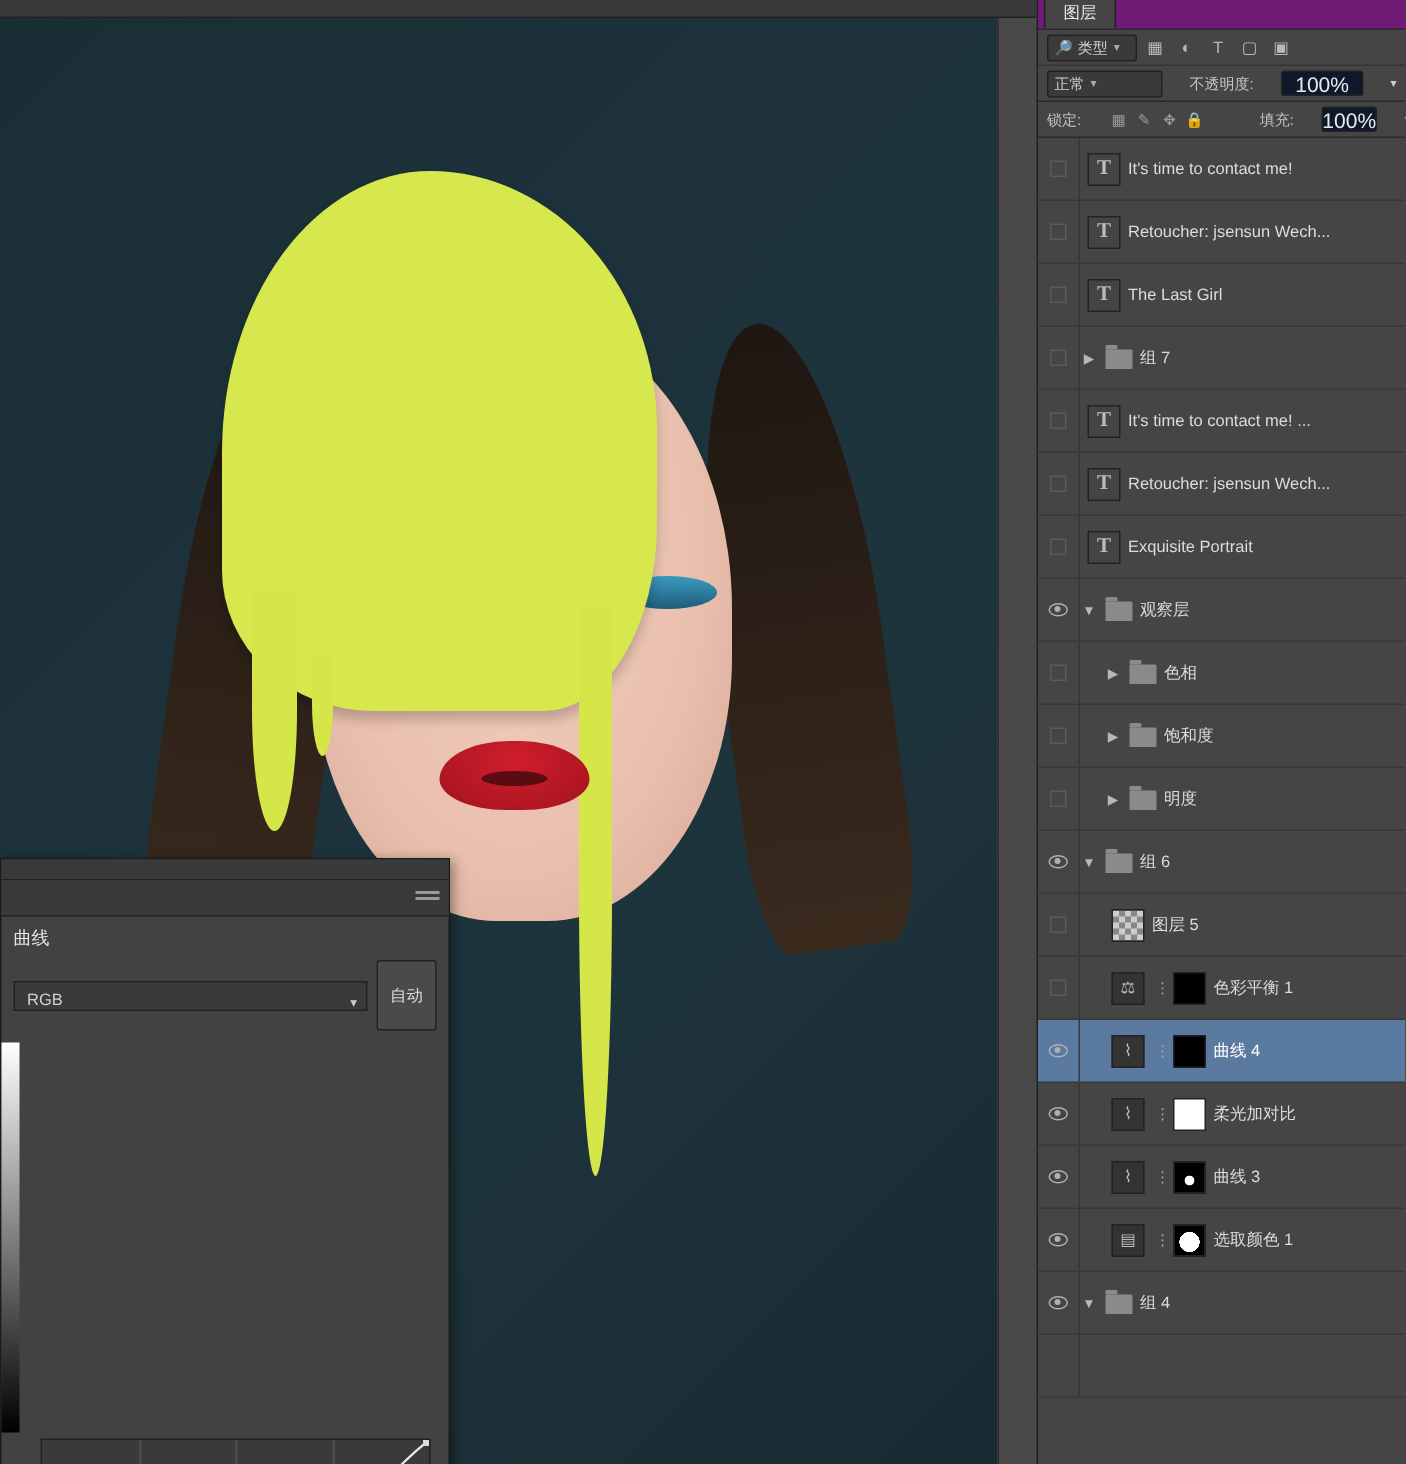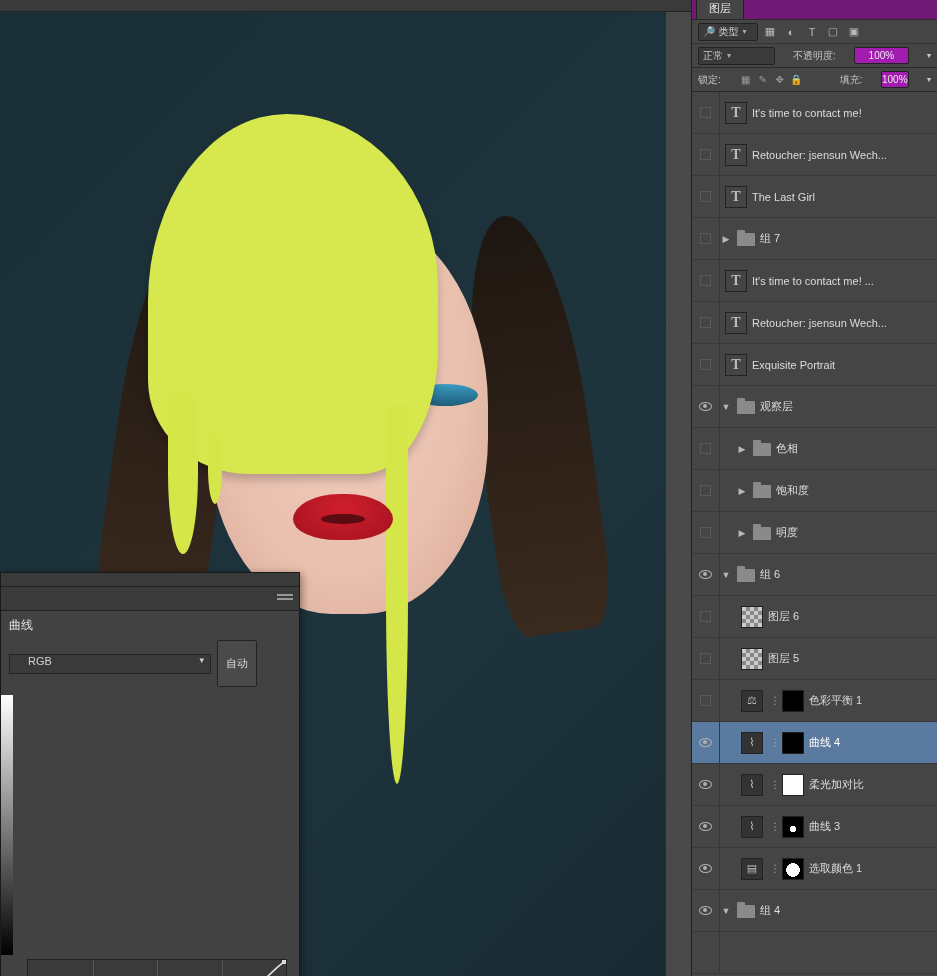--- a/index.html
+++ b/index.html
@@ -25,21 +25,21 @@
 .right-divider{position:absolute;left:665px;top:12px;width:26px;height:964px;background:#494949;border-left:1px solid #2c2c2c}
 .panels{position:absolute;left:691px;top:0;width:246px;height:976px;background:#454545;border-left:1px solid #222;display:flex;flex-direction:column}
 .panel-tab{height:20px;background:#701a75;display:flex;align-items:flex-end;padding-left:4px;border-bottom:1px solid #2a2a2a}
 .tab-active{background:#454545;padding:3px 12px;font-size:11px;border:1px solid #222;border-bottom:none;color:#e8e8e8}
 .panel-options{height:24px;background:#454545;display:flex;align-items:center;padding:0 6px;border-bottom:1px solid #343434;gap:3px}
 .dd{background:#3a3a3a;height:18px;border:1px solid #222;display:flex;align-items:center;padding:0 4px;border-radius:2px;font-size:10px;position:relative;min-width:0}
 .dd::after{content:"▾";margin-left:4px;font-size:8px;color:#aaa}
 .icon-btn{width:18px;height:18px;display:flex;align-items:center;justify-content:center;color:#b8b8b8;font-size:11px}
 .panel-row2{height:24px;background:#454545;display:flex;align-items:center;padding:0 6px;gap:18px;border-bottom:1px solid #2a2a2a}
 .label-sm{font-size:10px;color:#c4c4c4;white-space:nowrap}
-.pct-box{background:#a21caf;border:1px solid #222;height:17px;width:56px;display:flex;align-items:center;justify-content:center;font-size:10px;color:#eaeaea;border-radius:2px}
+.pct-box{background:#0f172a;border:1px solid #222;height:17px;width:56px;display:flex;align-items:center;justify-content:center;font-size:14px;color:#eaeaea;border-radius:2px}
 .lock-row{display:flex;gap:3px;align-items:center}
 .lock-ic{width:14px;height:14px;display:flex;align-items:center;justify-content:center;font-size:10px;color:#999}
 .layer-list{flex:1;overflow-y:hidden;background:#454545}
 .layer{height:42px;display:flex;align-items:center;border-bottom:1px solid #383838;padding-right:4px}
 .layer.selected{background:#5b7aa0}
 .vis{width:28px;height:100%;display:flex;align-items:center;justify-content:center;border-right:1px solid #383838}
 .eye{width:13px;height:9px;border:1px solid #b0b0b0;border-radius:50%;position:relative}
 .eye::after{content:"";position:absolute;width:4px;height:4px;background:#b0b0b0;border-radius:50%;left:3px;top:1px}
 .no-eye{width:11px;height:11px;border:1px solid #5a5a5a}
 .indent{display:inline-block}
@@ -60,21 +60,21 @@
 .portrait-thumb{width:28px;height:28px;background:linear-gradient(180deg,#d6e84d 50%,#e9bfad 50%);border:1px solid #222;margin:0 5px;flex-shrink:0}
 .curves-panel{position:absolute;left:0;top:572px;width:300px;background:#424242;border:1px solid #1a1a1a;box-shadow:2px 2px 8px rgba(0,0,0,.4)}
 .cp-header{height:24px;background:#3a3a3a;display:flex;align-items:center;padding:0 6px;border-bottom:1px solid #222;position:relative}
 .cp-header::before{content:"";position:absolute;right:6px;top:7px;width:16px;height:2px;background:#999;box-shadow:0 4px 0 #999}
 .cp-sub{height:14px;background:#3a3a3a;border-bottom:1px solid #222}
 .cp-title{padding:6px 8px 2px;font-size:12px;color:#e5e5e5}
 .cp-preset{padding:4px 8px}
 .dd-wide{width:260px;background:#3a3a3a;height:20px;border:1px solid #222;display:flex;align-items:center;padding:0 6px;position:relative;font-size:11px}
 .dd-wide::after{content:"▾";position:absolute;right:6px;font-size:9px}
 .cp-channel{padding:4px 8px;display:flex;gap:6px;align-items:center}
-.dd-ch{width:202px;background:#3a3a3a;height:20px;border:1px solid #222;display:flex;align-items:flex-start;padding:0 18px;position:relative;font-size:11px}
+.dd-ch{width:236px;background:#3a3a3a;height:20px;border:1px solid #222;display:flex;align-items:flex-end;padding:0 8px;position:relative;font-size:11px}
 .dd-ch::after{content:"▾";position:absolute;right:6px;font-size:9px}
 .btn-auto{background:#4a4a4a;border:1px solid #222;padding:15px 8px;font-size:11px;color:#d8d8d8;border-radius:2px}
 .curve-area{position:relative;margin:4px 8px 8px 26px;width:260px;height:260px;background:#3a3a3a;border:1px solid #222}
 .grid-l{position:absolute;background:#555}.gl-v{height:100%;width:1px}
 svg.curve{position:absolute;left:0;top:0;width:100%;height:100%}
 .gs-left{left:6px;top:4px;width:12px;height:260px;background:linear-gradient(180deg,#fff,#000);margin:4px 0}
 .watermark{position:absolute;right:6px;top:2px;font-size:10px;color:#777;letter-spacing:.5px}
 .wm-logo{font-weight:bold;color:#ddd;margin-right:4px}
 </style>
 </head>
@@ -251,28 +251,20 @@
           <div class="folder-ic"></div>
         </div>
         <span class="layer-name">组 6</span>
       </div>
       <div class="layer">
         <div class="vis">
           <div class="no-eye"></div>
         </div>
         <span class="indent ind1"></span>
         <div class="thumb trans-thumb"></div>
-        <span class="layer-name">图层 6</span>
-      </div>
-      <div class="layer">
-        <div class="vis">
-          <div class="no-eye"></div>
-        </div>
-        <span class="indent ind1"></span>
-        <div class="thumb trans-thumb"></div>
         <span class="layer-name">图层 5</span>
       </div>
       <div class="layer">
         <div class="vis">
           <div class="no-eye"></div>
         </div>
         <span class="indent ind1"></span>
         <div class="thumb adj-thumb">⚖</div>
         <span class="link-ic">⋮</span>
         <div class="mask-thumb"></div>

